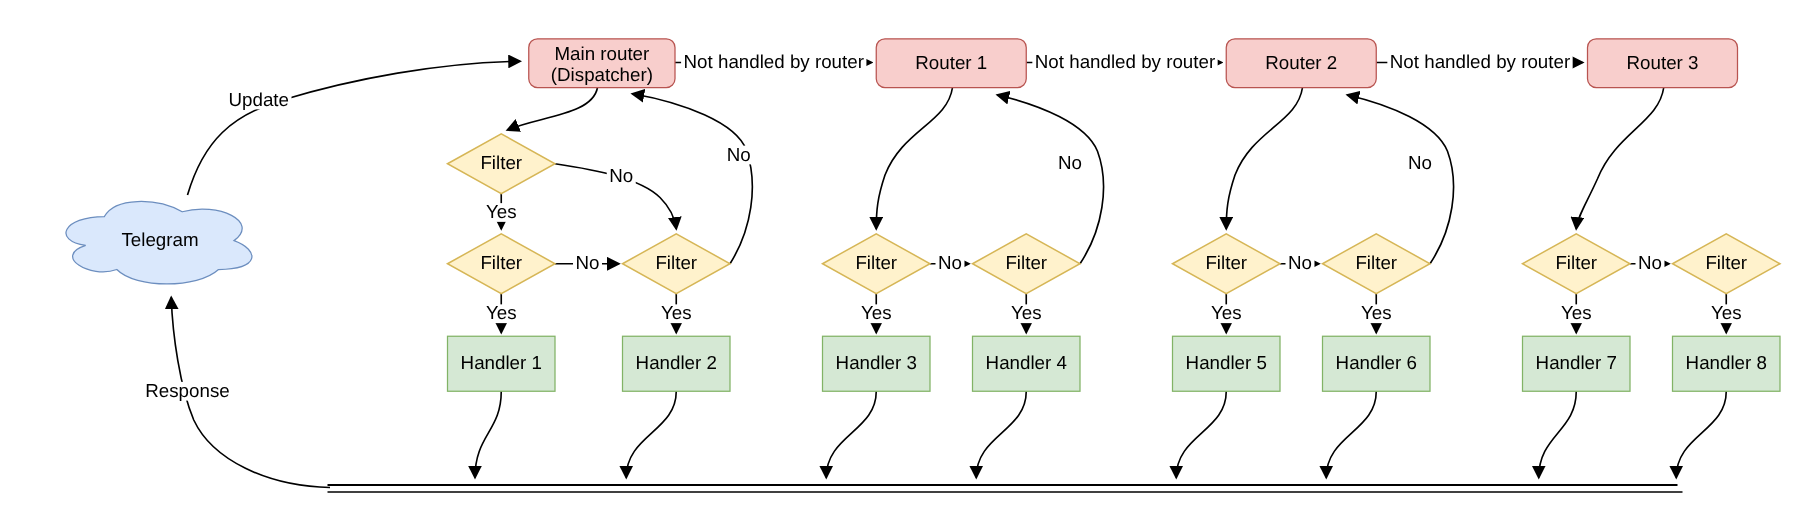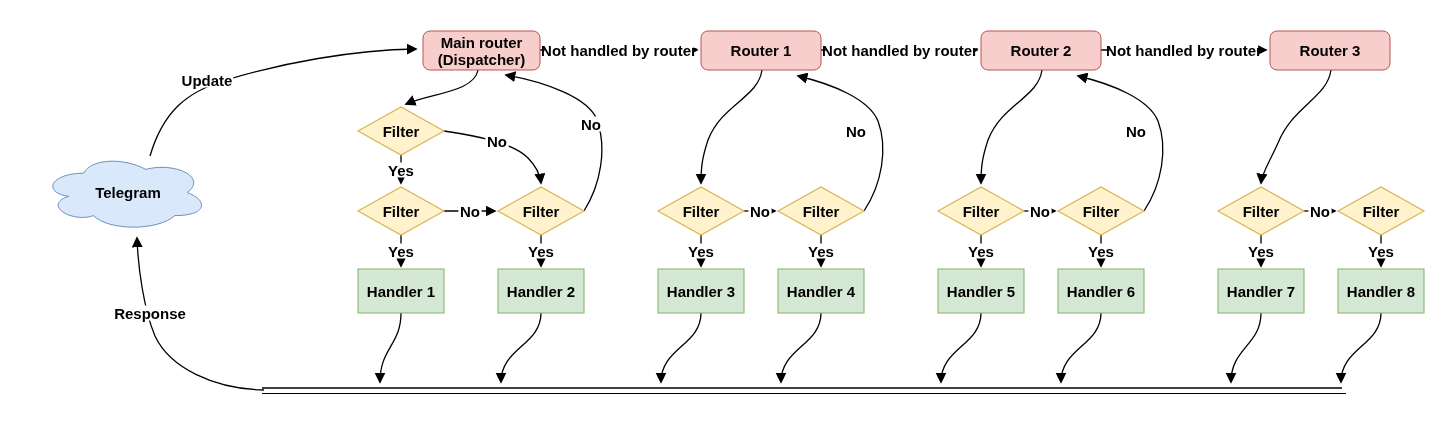--- a/index.html
+++ b/index.html
@@ -3,21 +3,20 @@
 <meta charset="utf-8">
 <style>
   html, body { margin: 0; padding: 0; background: #ffffff; }
   .stage {
     position: relative;
     width: 1451px;
     height: 423px;
     background: #ffffff;
     font-family: "Liberation Sans", sans-serif;
     overflow: hidden;
-    font-weight: bold;
   }
   svg text {
     font-family: "Liberation Sans", sans-serif;
     font-size: 15px;
   }
 </style>
 </head>
 <body>
 
 <div class="stage">

